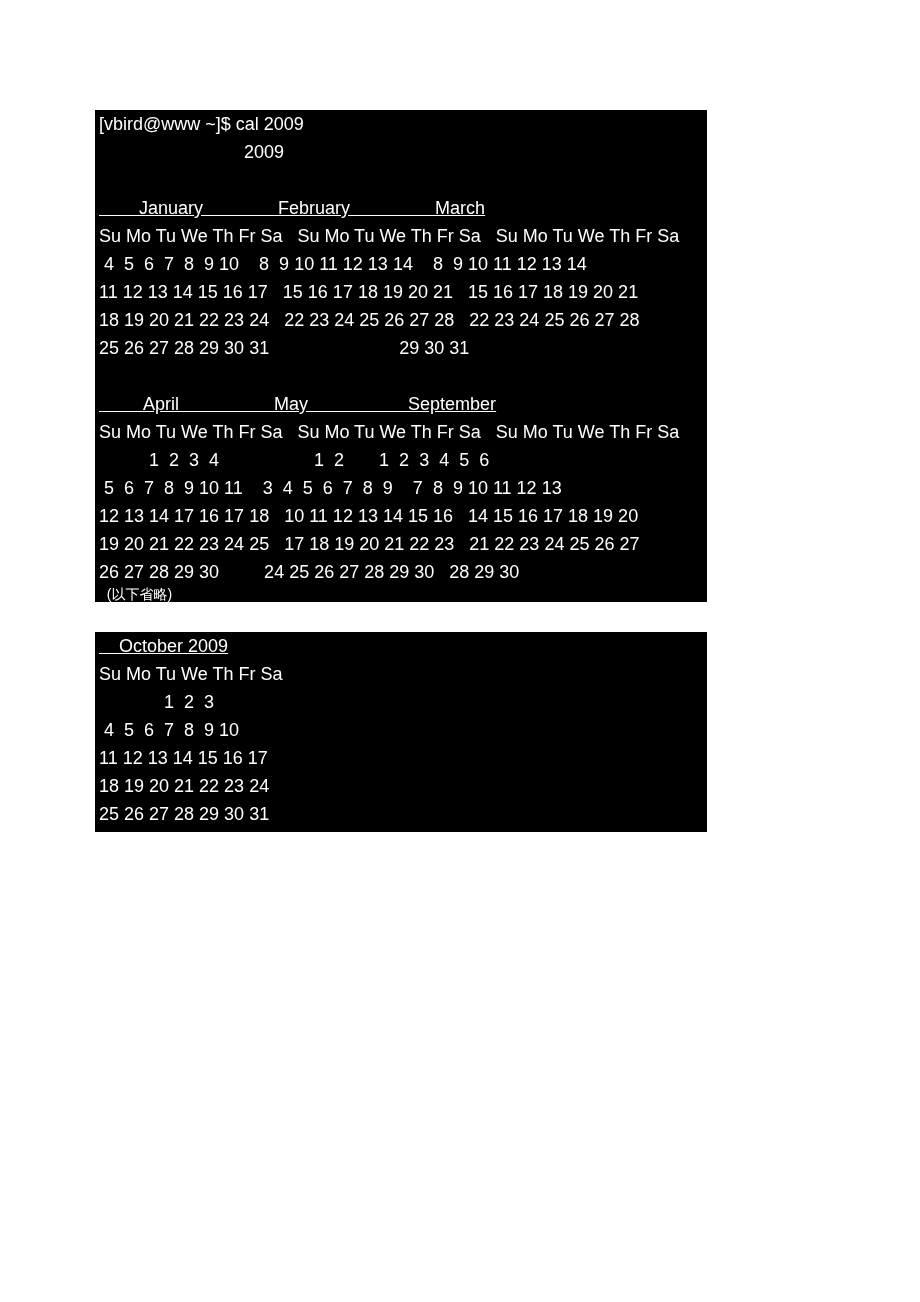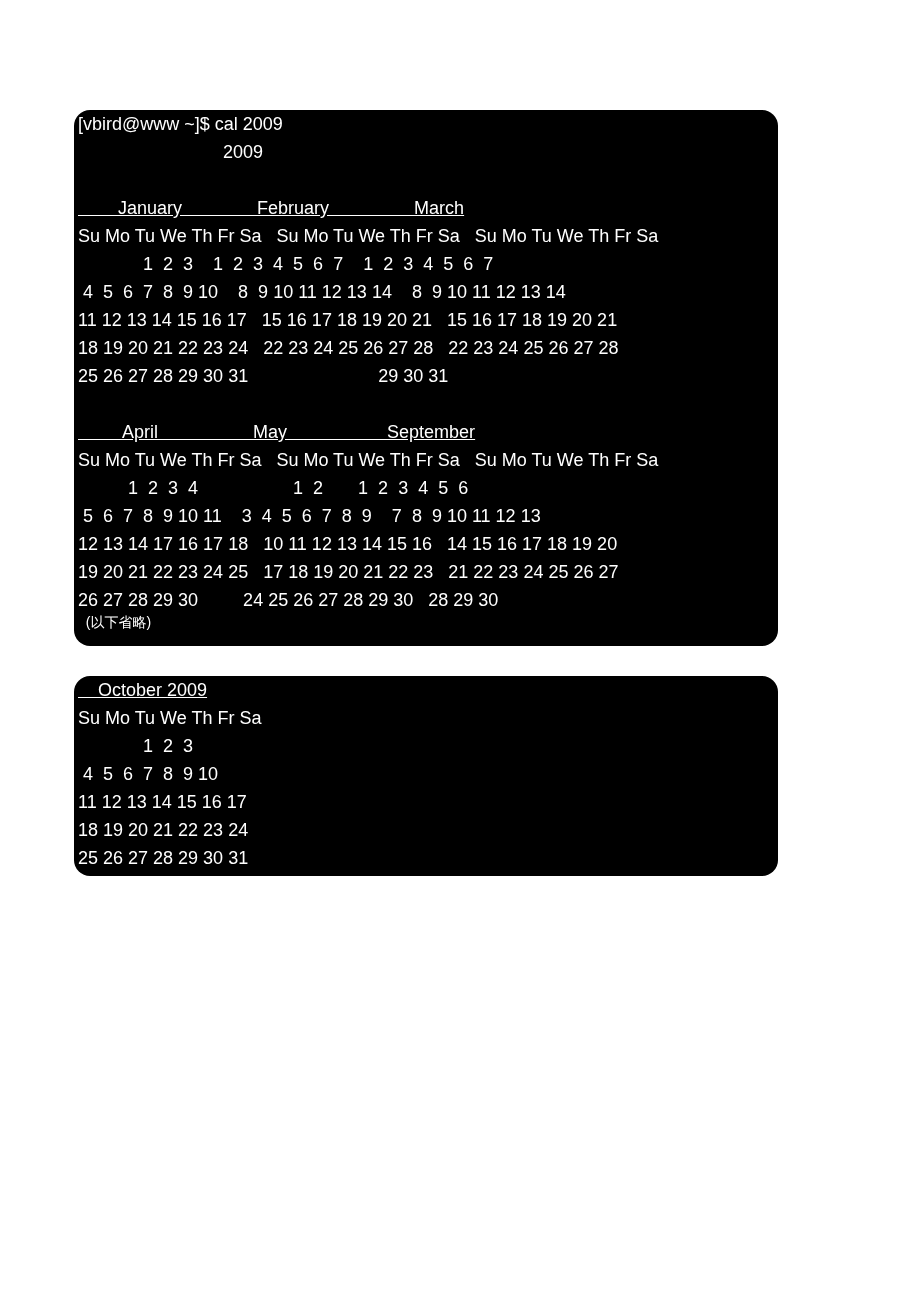--- a/index.html
+++ b/index.html
@@ -10,26 +10,25 @@
     body {
       background: #ffffff;
       width: 920px;
       height: 1302px;
       font-family: Arial, "Microsoft YaHei", sans-serif;
       padding-top: 110px;
     }
     .terminal {
       background: #000000;
       color: #ffffff;
-      margin-left: 74px;
-      width: 704px;
+      margin-left: 95px;
+      width: 612px;
       font-size: 18px;
       line-height: 28px;
       padding: 0 4px 4px 4px;
-      border-radius: 16px;
     }
     .terminal.block1 {
       padding-bottom: 0;
     }
     .gap {
       height: 30px;
       background: #ffffff;
     }
     .prompt-line {
       white-space: pre;
@@ -48,34 +47,33 @@
     .header-row {
       white-space: pre;
     }
     .week-row {
       white-space: pre;
     }
     .truncated {
       white-space: pre;
       font-size: 14px;
       line-height: 16px;
-      padding-bottom: 16px;
+      padding-bottom: 0;
     }
   </style>
 </head>
 <body>
 
 <div class="terminal block1">
   <div class="prompt-line">[vbird@www ~]$ cal 2009</div>
   <div class="year-line">                             2009</div>
   <div class="blank"></div>
 
   <div class="month-titles">        January               February                 March</div>
   <div class="header-row">Su Mo Tu We Th Fr Sa   Su Mo Tu We Th Fr Sa   Su Mo Tu We Th Fr Sa</div>
-  <div class="week-row">             1  2  3    1  2  3  4  5  6  7    1  2  3  4  5  6  7</div>
   <div class="week-row"> 4  5  6  7  8  9 10    8  9 10 11 12 13 14    8  9 10 11 12 13 14</div>
   <div class="week-row">11 12 13 14 15 16 17   15 16 17 18 19 20 21   15 16 17 18 19 20 21</div>
   <div class="week-row">18 19 20 21 22 23 24   22 23 24 25 26 27 28   22 23 24 25 26 27 28</div>
   <div class="week-row">25 26 27 28 29 30 31                          29 30 31</div>
   <div class="blank"></div>
 
   <div class="month-titles">         April                   May                    September</div>
   <div class="header-row">Su Mo Tu We Th Fr Sa   Su Mo Tu We Th Fr Sa   Su Mo Tu We Th Fr Sa</div>
   <div class="week-row">          1  2  3  4                   1  2       1  2  3  4  5  6</div>
   <div class="week-row"> 5  6  7  8  9 10 11    3  4  5  6  7  8  9    7  8  9 10 11 12 13</div>

